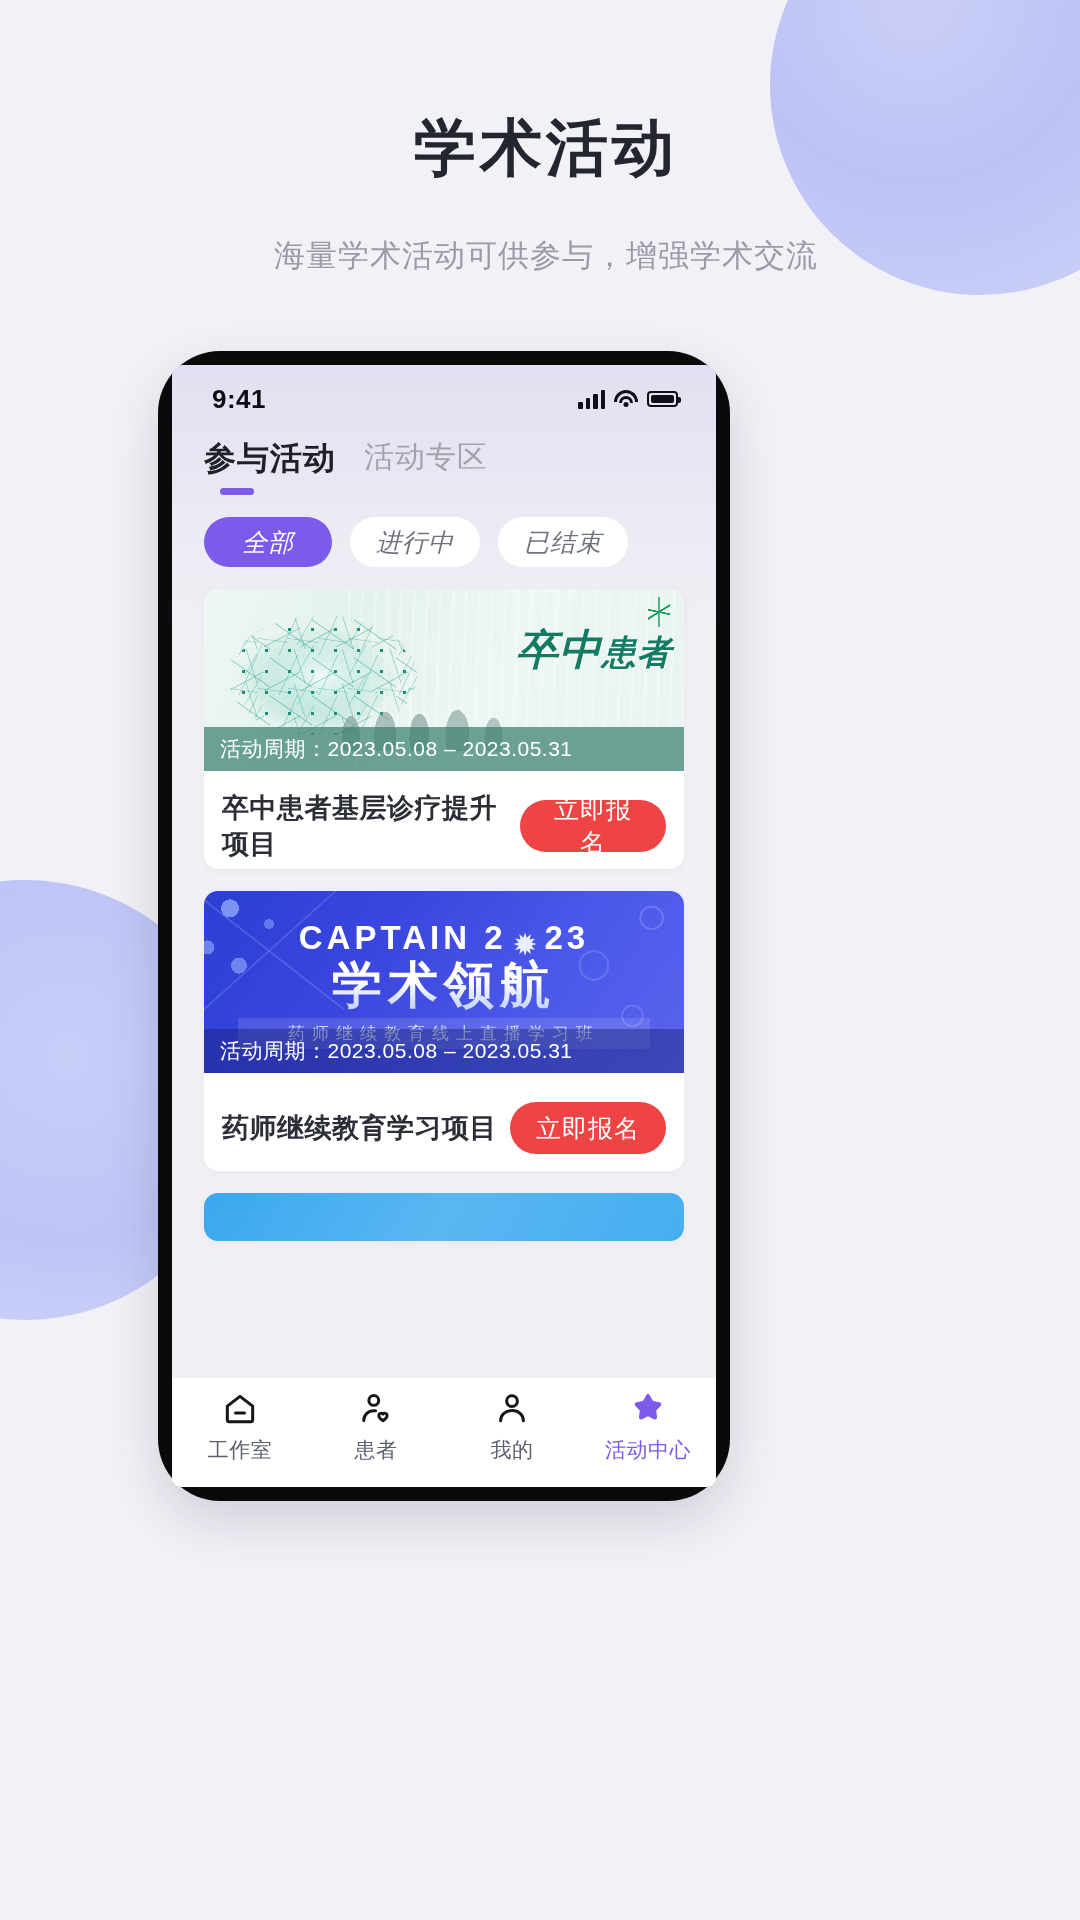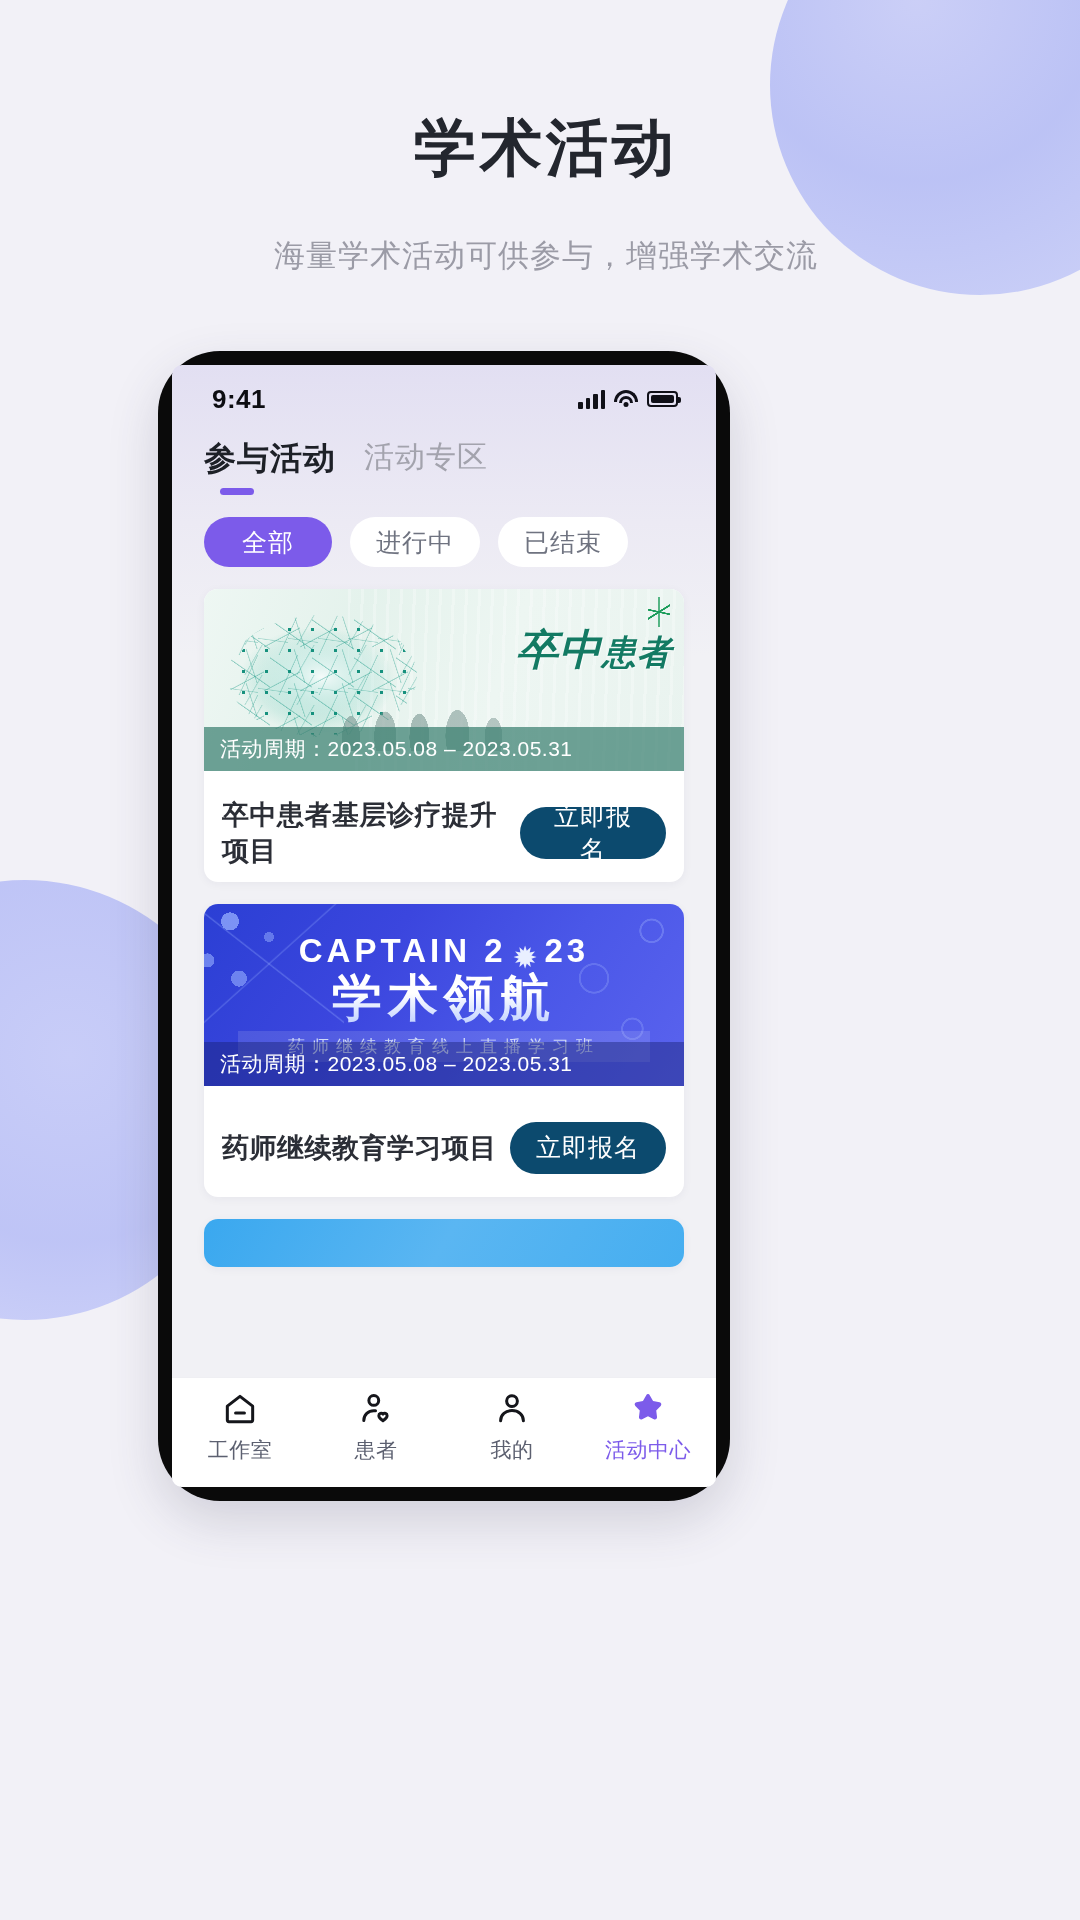--- a/index.html
+++ b/index.html
@@ -92,20 +92,21 @@
   }
 
   
   .chips { display: flex; gap: 18px; padding: 22px 32px 0 32px; }
   .chip {
     height: 50px; min-width: 128px; padding: 0 26px;
     border-radius: 26px; background: #ffffff;
     display: flex; align-items: center; justify-content: center;
     font-size: 25px; color: #6f7380; letter-spacing: 1px;
     cursor: pointer;
+    font-style: italic;
   }
   .chip.active { background: #7c5bea; color: #fff; font-weight: 400; }
 
   
   .list { flex: 1; overflow: hidden; padding: 22px 32px 0 32px; }
   .card {
     background: #fff; border-radius: 14px; overflow: hidden;
     margin-bottom: 22px;
     box-shadow: 0 2px 10px rgba(40,40,70,.05);
   }
@@ -216,27 +217,27 @@
 
   .datebar {
     position:absolute; left:0; right:0; bottom:0; height: 44px;
     display:flex; align-items:center; padding-left: 16px;
     font-size: 21px; color:#fff; letter-spacing: .5px;
   }
   .b1 .datebar { background: rgba(58,128,112,.72); }
   .b2 .datebar { background: rgba(22,30,110,.42); }
 
   .cardfoot {
-    height: 111px; display:flex; align-items:center; justify-content: space-between;
+    height: 98px; display:flex; align-items:center; justify-content: space-between;
     padding: 12px 18px 0 18px;
   }
   .card-title { font-size: 27px; color:#2b2e36; font-weight: 700; letter-spacing: .5px; }
   .signup-btn {
     height: 52px; padding: 0 26px; border-radius: 26px;
-    background: #0c4a6e; color:#fff; font-size: 25px; letter-spacing: 1px;
+    background: #ef4444; color:#fff; font-size: 25px; letter-spacing: 1px;
     display:flex; align-items:center; justify-content:center;
     border: none; cursor: pointer;
     font-family: inherit;
   }
 
   
   .tabbar {
     flex: 0 0 110px; height: 110px; background:#fff;
     border-top: 1px solid #efeff3;
     display:flex; align-items:flex-start; padding-top: 12px;

